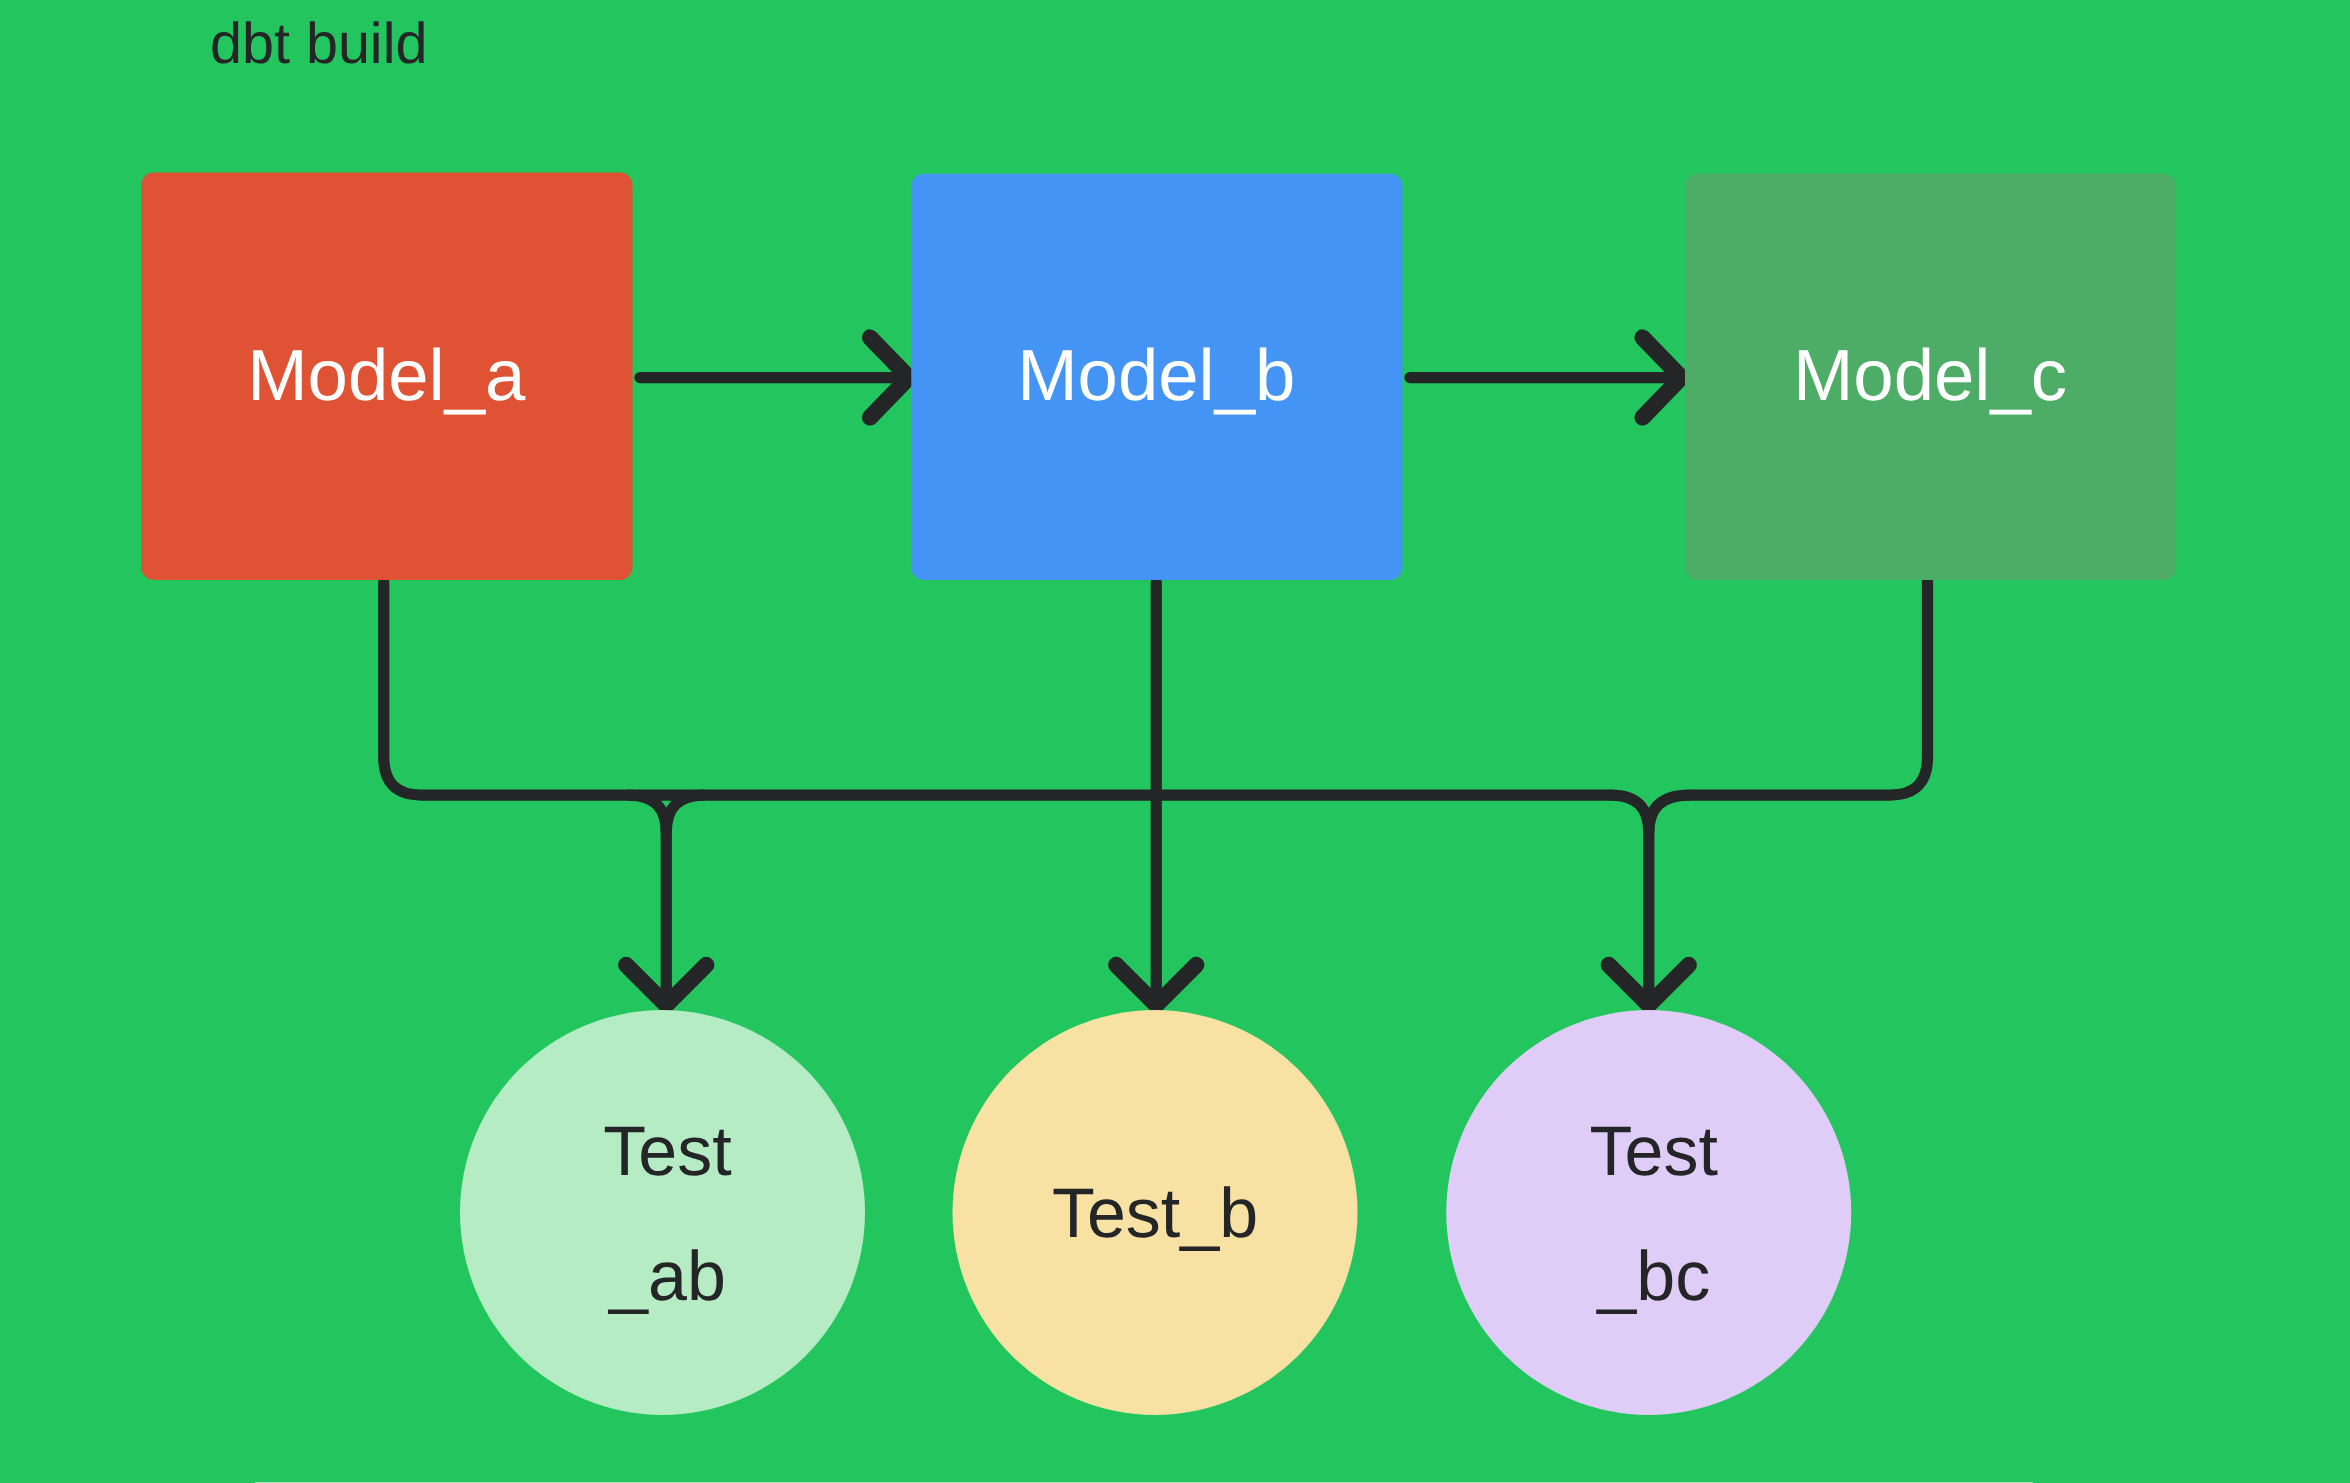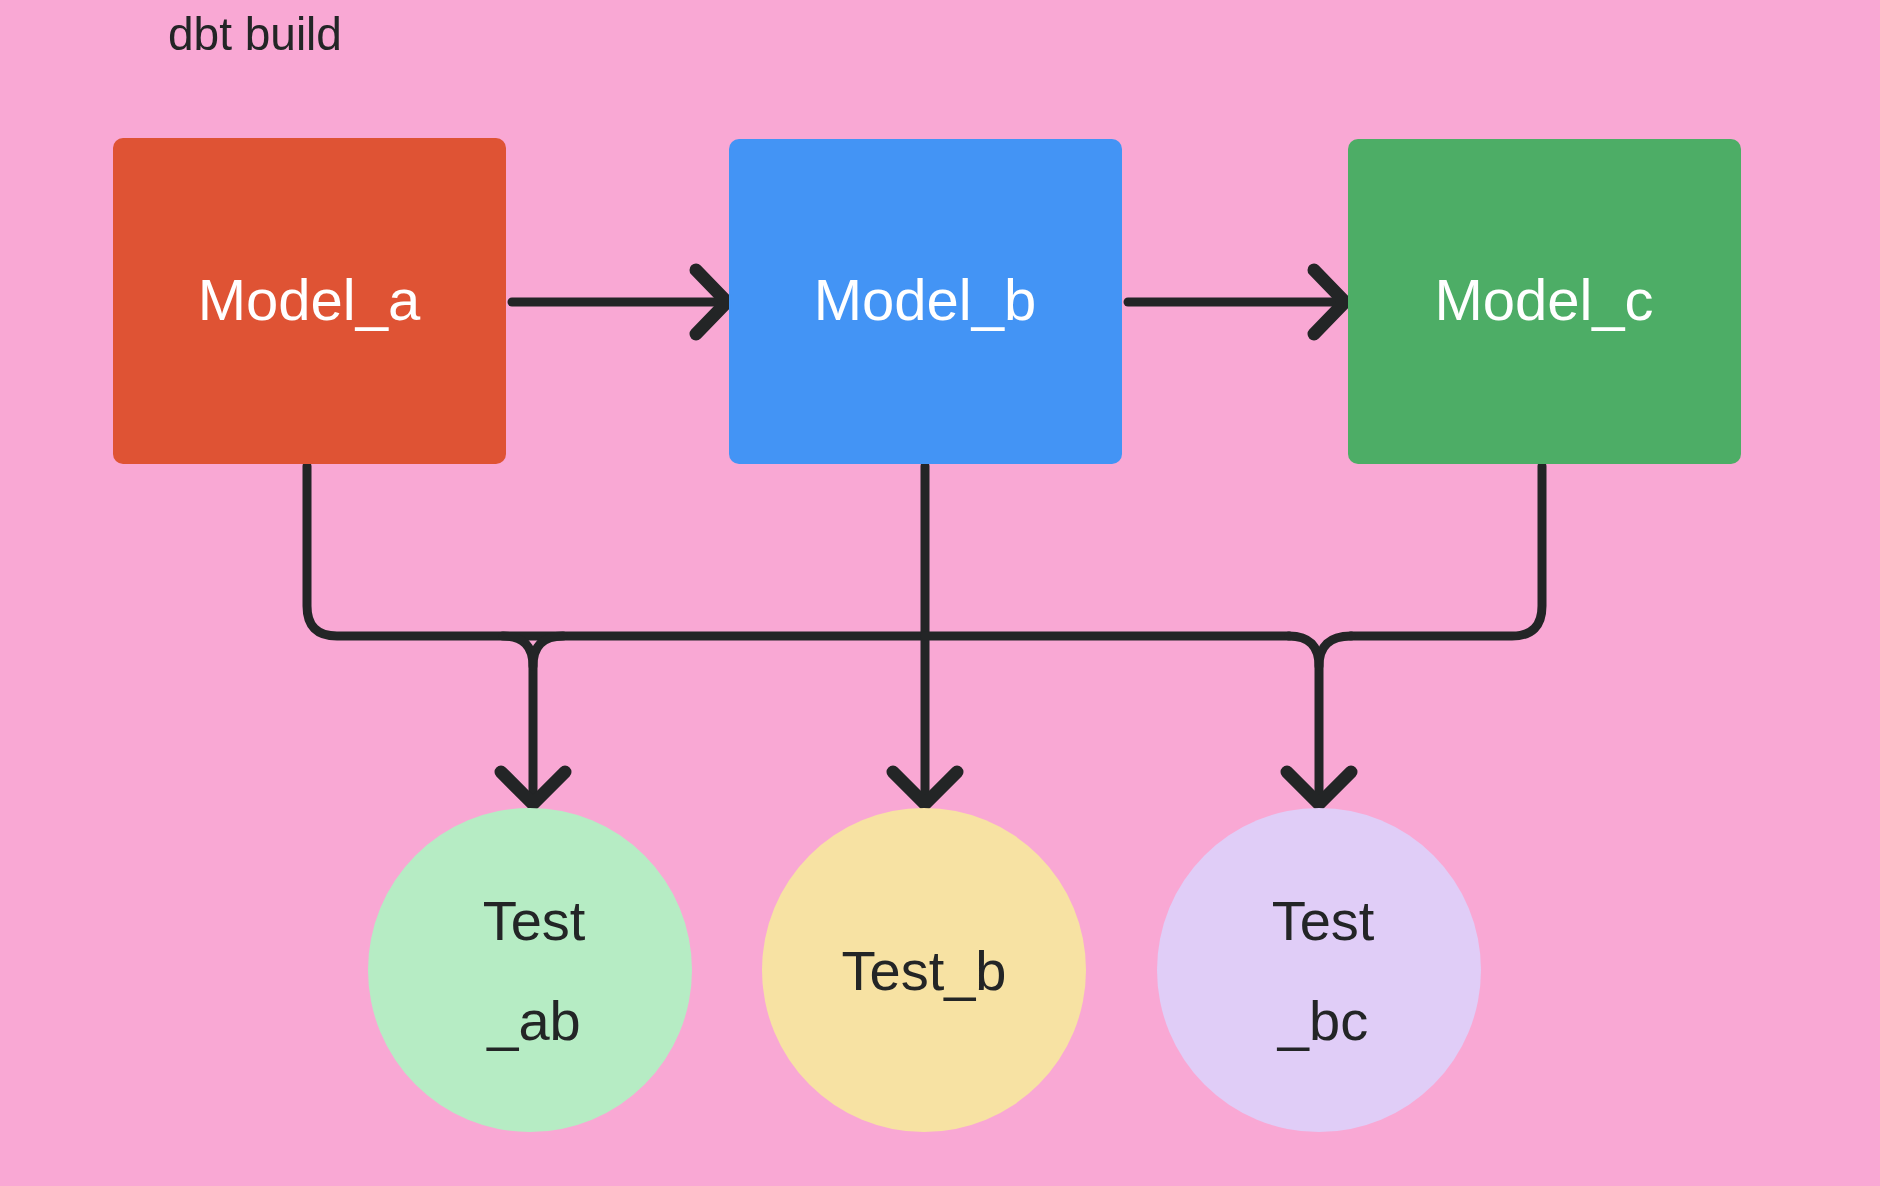--- a/index.html
+++ b/index.html
@@ -7,21 +7,21 @@
     padding: 0;
     background: #ffffff;
   }
   body {
     font-family: "Liberation Sans", sans-serif;
   }
   #canvas {
     position: relative;
     width: 1880px;
     height: 1186px;
-    background: #f9a8d4;
+    background: #22c55e;
     overflow: hidden;
   }
   #diagram-svg {
     position: absolute;
     left: 0;
     top: 0;
     width: 1880px;
     height: 1186px;
   }
   .node-label {

